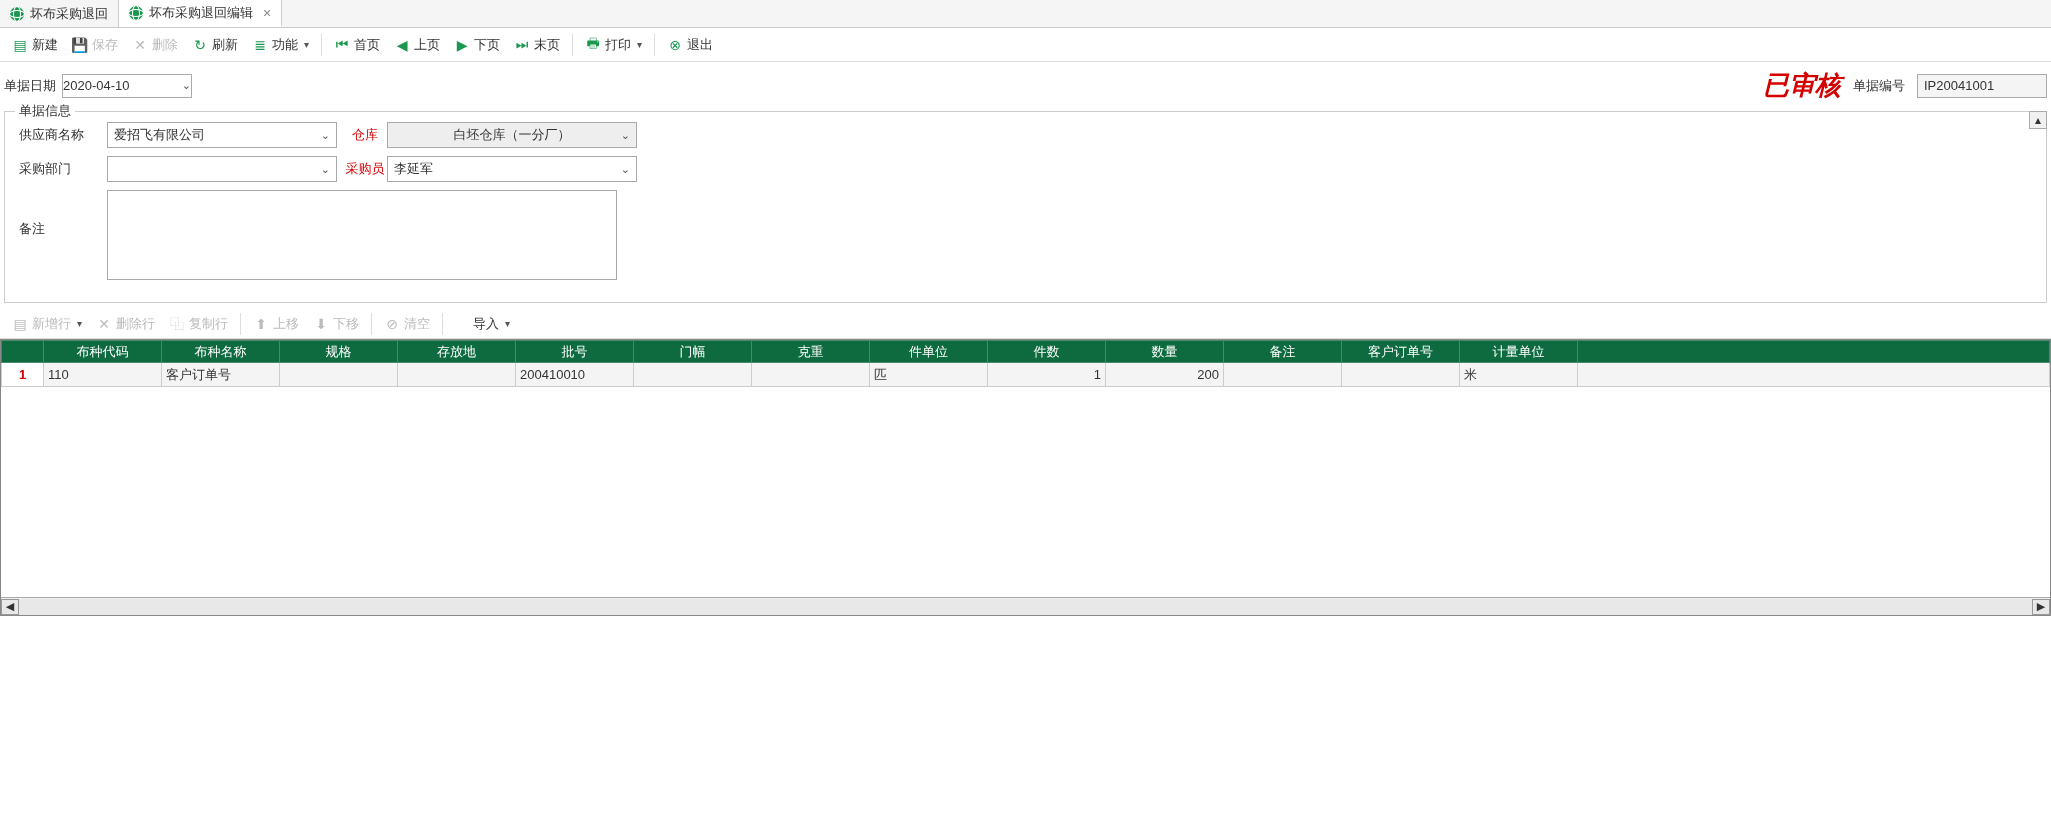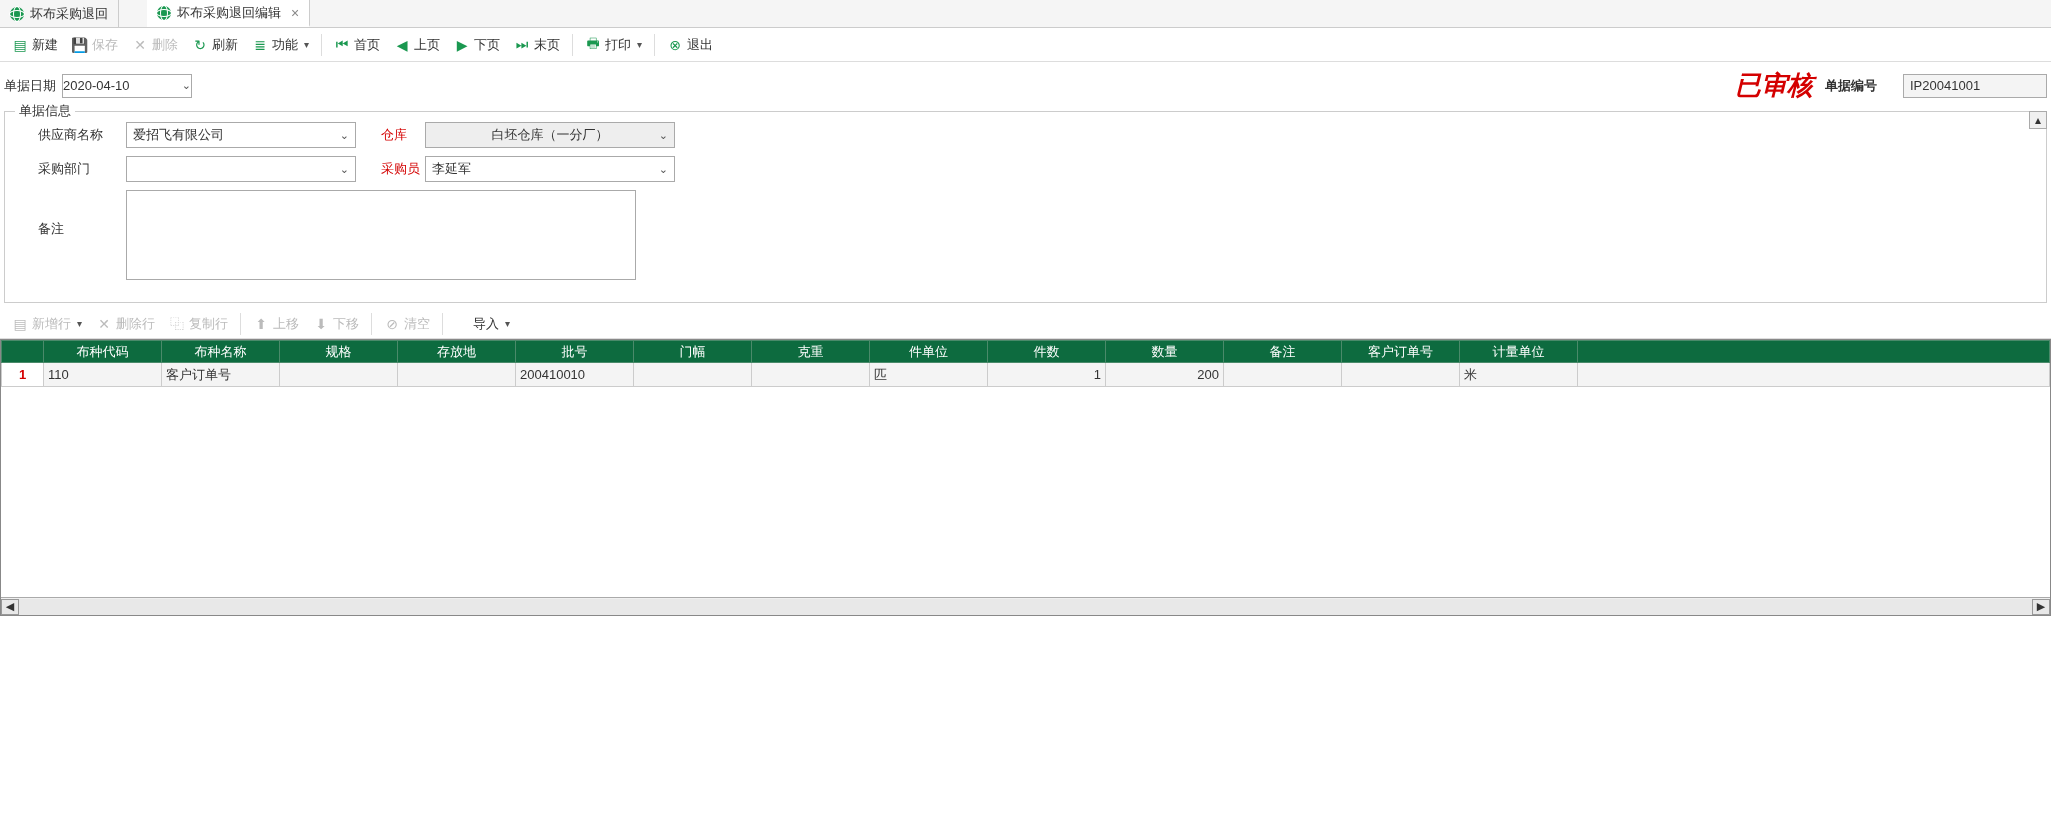--- a/index.html
+++ b/index.html
@@ -1,19 +1,19 @@
 <!DOCTYPE html>
 <html><head>
 <meta charset="utf-8">
 <style>
 * { box-sizing: border-box; margin: 0; padding: 0; }
 body { font-family: "Microsoft YaHei", Arial, sans-serif; font-size: 13px; color: #333; background: #fff; width: 2051px; }
 
 
-.tabs { display: flex; border-bottom: 1px solid #ccc; background: #f5f5f5; height: 28px; gap: 28px; }
+.tabs { display: flex; border-bottom: 1px solid #ccc; background: #f5f5f5; height: 28px; }
 .tab { display: flex; align-items: center; padding: 0 10px; border-right: 1px solid #ccc; height: 100%; cursor: pointer; gap: 6px; }
 .tab.active { background: #fff; border-bottom: 2px solid #fff; margin-bottom: -1px; }
 .tab .globe { width: 14px; height: 14px; border-radius: 50%; background: #1a9850; position: relative; display: inline-flex; align-items: center; justify-content: center; }
 .tab .globe::after { content: ""; position: absolute; width: 14px; height: 6px; border: 1px solid #fff; border-radius: 50%; }
 .tab .globe::before { content: ""; position: absolute; width: 6px; height: 14px; border: 1px solid #fff; border-radius: 50%; }
 .tab .close { color: #888; font-size: 14px; margin-left: 4px; }
 
 
 .toolbar { display: flex; align-items: center; height: 34px; padding: 0 6px; border-bottom: 1px solid #ddd; gap: 2px; }
 .tbtn { display: inline-flex; align-items: center; padding: 3px 6px; gap: 4px; color: #333; cursor: pointer; }
@@ -23,30 +23,30 @@
 .caret { font-size: 10px; margin-left: 2px; color: #555; }
 .green { color: #1a9850; }
 .gray { color: #bbb; }
 
 
 .header-row { display: flex; align-items: center; padding: 6px 4px; gap: 6px; }
 .header-row .label { font-size: 13px; }
 .dateinput { border: 1px solid #aaa; height: 24px; width: 130px; padding: 0 0; display: flex; align-items: center; justify-content: space-between; }
 .spacer { flex: 1; }
 .stamp { font-family: "STKaiti","KaiTi",serif; font-size: 26px; color: #d40000; font-style: italic; font-weight: bold; margin-right: 6px; }
-.docnum-label { font-size: 13px; margin-right: 20px; font-weight: bold; }
-.docnum-input { border: 1px solid #aaa; background: #f4f4f4; height: 24px; width: 144px; padding: 0 6px; display: flex; align-items: center; }
+.docnum-label { font-size: 13px; margin-right: 6px; }
+.docnum-input { border: 1px solid #aaa; background: #f4f4f4; height: 24px; width: 130px; padding: 0 6px; display: flex; align-items: center; }
 
 
 .fieldset { border: 1px solid #ccc; margin: 2px 4px 6px 4px; padding: 10px 8px 14px 14px; position: relative; }
 .fieldset .legend { position: absolute; top: -10px; left: 10px; background: #fff; padding: 0 4px; font-size: 13px; }
 .expand-btn { position: absolute; right: -2px; top: -2px; width: 18px; height: 18px; border: 1px solid #aaa; background: #f0f0f0; display: flex; align-items: center; justify-content: center; font-size: 12px; cursor: pointer; }
 .form-row { display: flex; align-items: center; margin-bottom: 8px; gap: 0; }
-.flabel { width: 88px; text-align: left; font-size: 13px; margin-left: 19px; }
-.flabel.red { color: #d40000; width: 50px; text-align: left; padding-left: 6px;}
+.flabel { width: 88px; text-align: left; font-size: 13px; }
+.flabel.red { color: #d40000; width: 50px; text-align: center; padding-left: 6px;}
 .combo { border: 1px solid #aaa; height: 26px; width: 230px; padding: 0 6px; display: flex; align-items: center; justify-content: space-between; background: #fff; }
 .combo.small { width: 250px; }
 .combo.disabled { background: #eee; }
 .textarea { border: 1px solid #aaa; width: 510px; height: 90px; resize: none; padding: 4px; font-family: inherit; font-size: 13px; }
 
 
 .sub-toolbar { display: flex; align-items: center; height: 30px; padding: 0 6px; gap: 2px; border-bottom: 1px solid #ddd; }
 
 
 .tbl-wrap { border: 1px solid #888; margin: 0; position: relative; }

